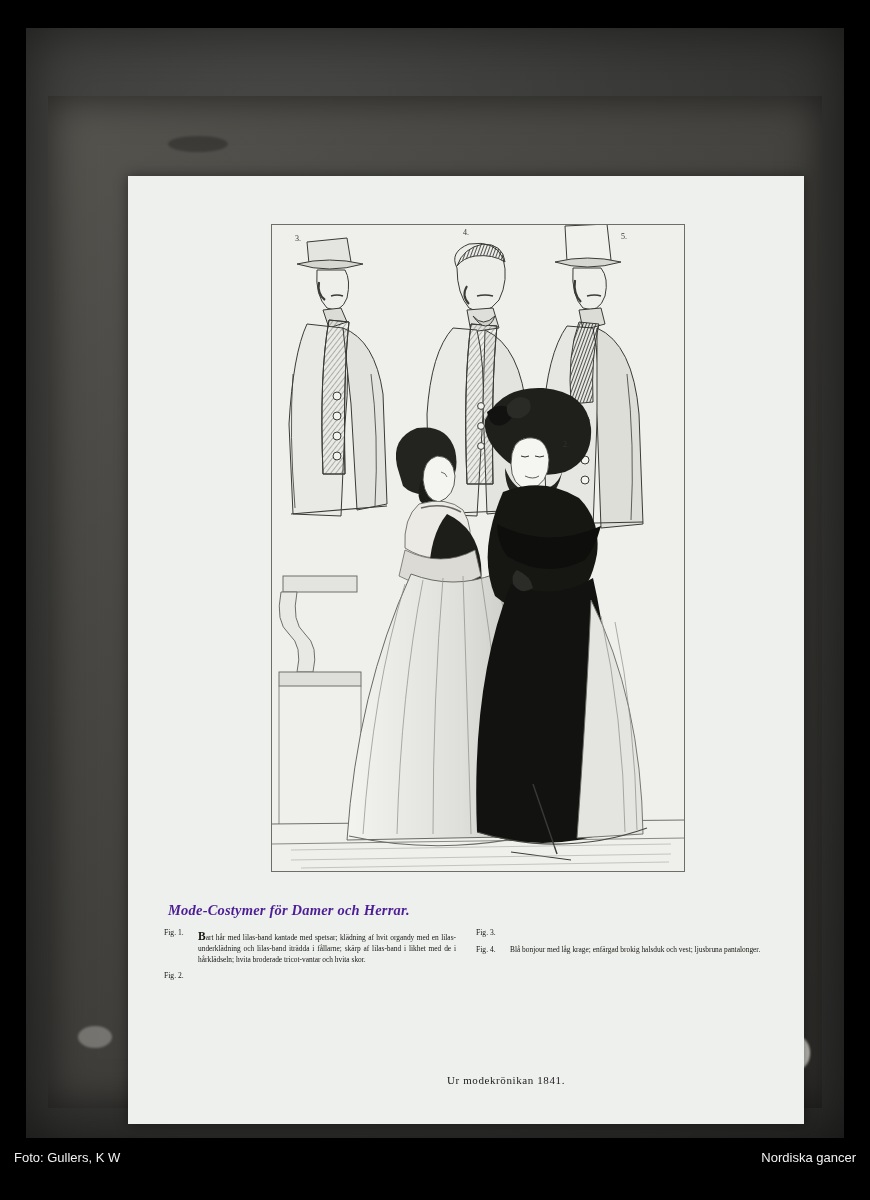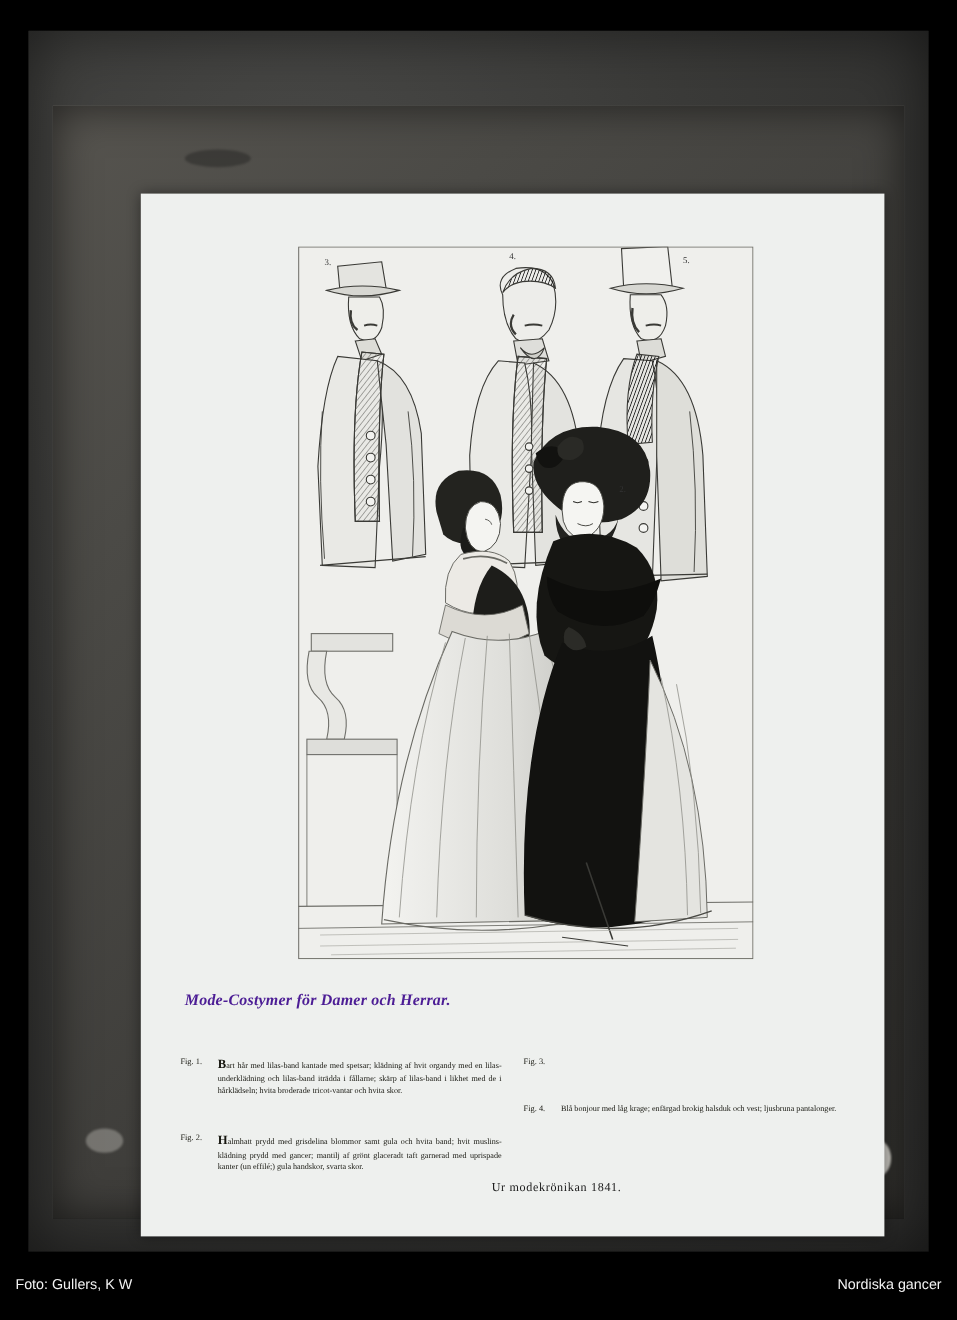--- a/index.html
+++ b/index.html
@@ -114,21 +114,20 @@
   }
   .cap-col { width: 292px; }
   .cap-item {
     display: flex;
     font-family: "Liberation Serif", serif;
     font-size: 7.4px;
     line-height: 1.42;
     color: #16160f;
     margin-bottom: 6px;
     text-align: justify;
-    margin-top: 32px;
   }
   .cap-label {
     flex: 0 0 34px;
     font-size: 7.6px;
     padding-top: 0px;
   }
   .cap-body { flex: 1 1 auto; }
   .dropcap {
     font-size: 11.5px;
     font-weight: bold;
@@ -150,21 +149,21 @@
   .statusbar {
     position: absolute;
     left: 0;
     top: 1138px;
     width: 870px;
     height: 62px;
     background: #000;
   }
   .status-left, .status-right {
     position: absolute;
-    top: 22px;
+    top: 12px;
     font-size: 13px;
     color: #f2f2f2;
     font-family: "Liberation Sans", sans-serif;
   }
   .status-left { left: 14px; }
   .status-right { right: 14px; }
 
   
   .toolglyphs {
     position: absolute;
@@ -381,21 +380,20 @@
 
           <div class="cap-cols">
 
             <div class="cap-col">
               <div class="cap-item">
                 <span class="cap-label">Fig. 1.</span>
                 <span class="cap-body"><span class="dropcap">B</span><span>art hår med lilas-band kantade med spetsar; klädning af hvit organdy med en lilas-underklädning och lilas-band iträdda i fållarne; skärp af lilas-band i likhet med de i hårklädseln; hvita broderade tricot-vantar och hvita skor.</span></span>
               </div>
               <div class="cap-item">
                 <span class="cap-label">Fig. 2.</span>
-                <span class="cap-body"><span class="dropcap">H</span><span>almhatt prydd med grisdelina blommor samt gula och hvita band; hvit muslins-klädning prydd med gancer; mantilj af grönt glaceradt taft garnerad med uprispade kanter (un effilé;) gula handskor, svarta skor.</span></span>
               </div>
             </div>
 
             <div class="cap-col">
               <div class="cap-item">
                 <span class="cap-label">Fig. 3.</span>
               </div>
               <div class="cap-item">
                 <span class="cap-label">Fig. 4.</span>
                 <span class="cap-body">Blå bonjour med låg krage; enfärgad brokig halsduk och vest; ljusbruna pantalonger.</span>

